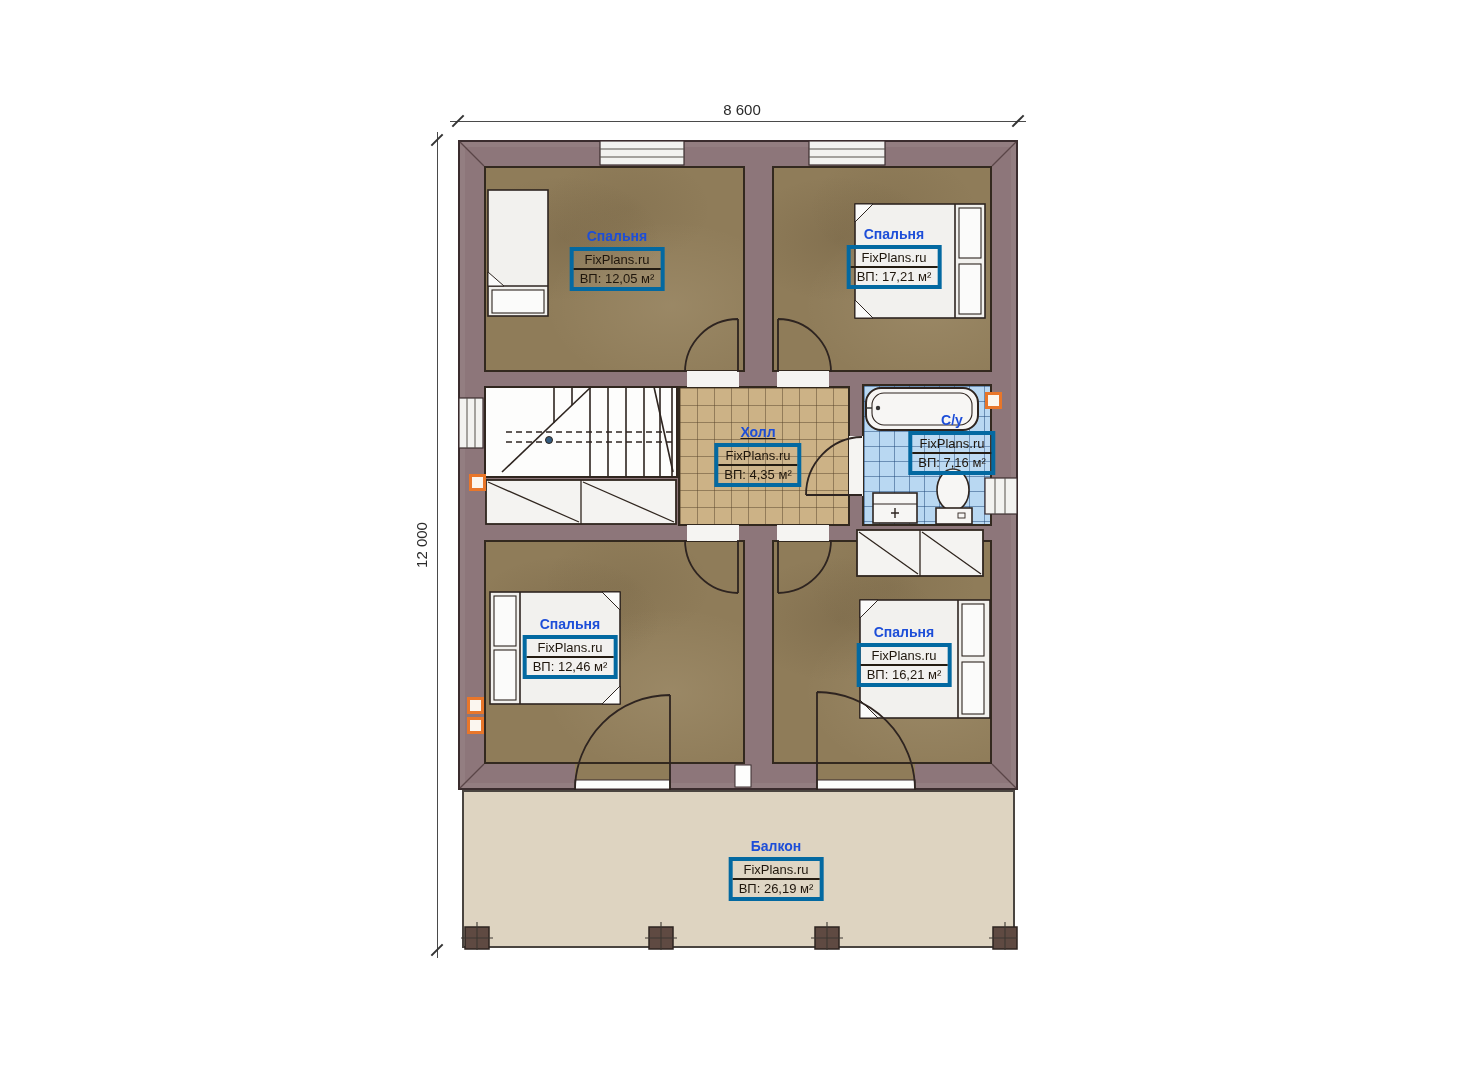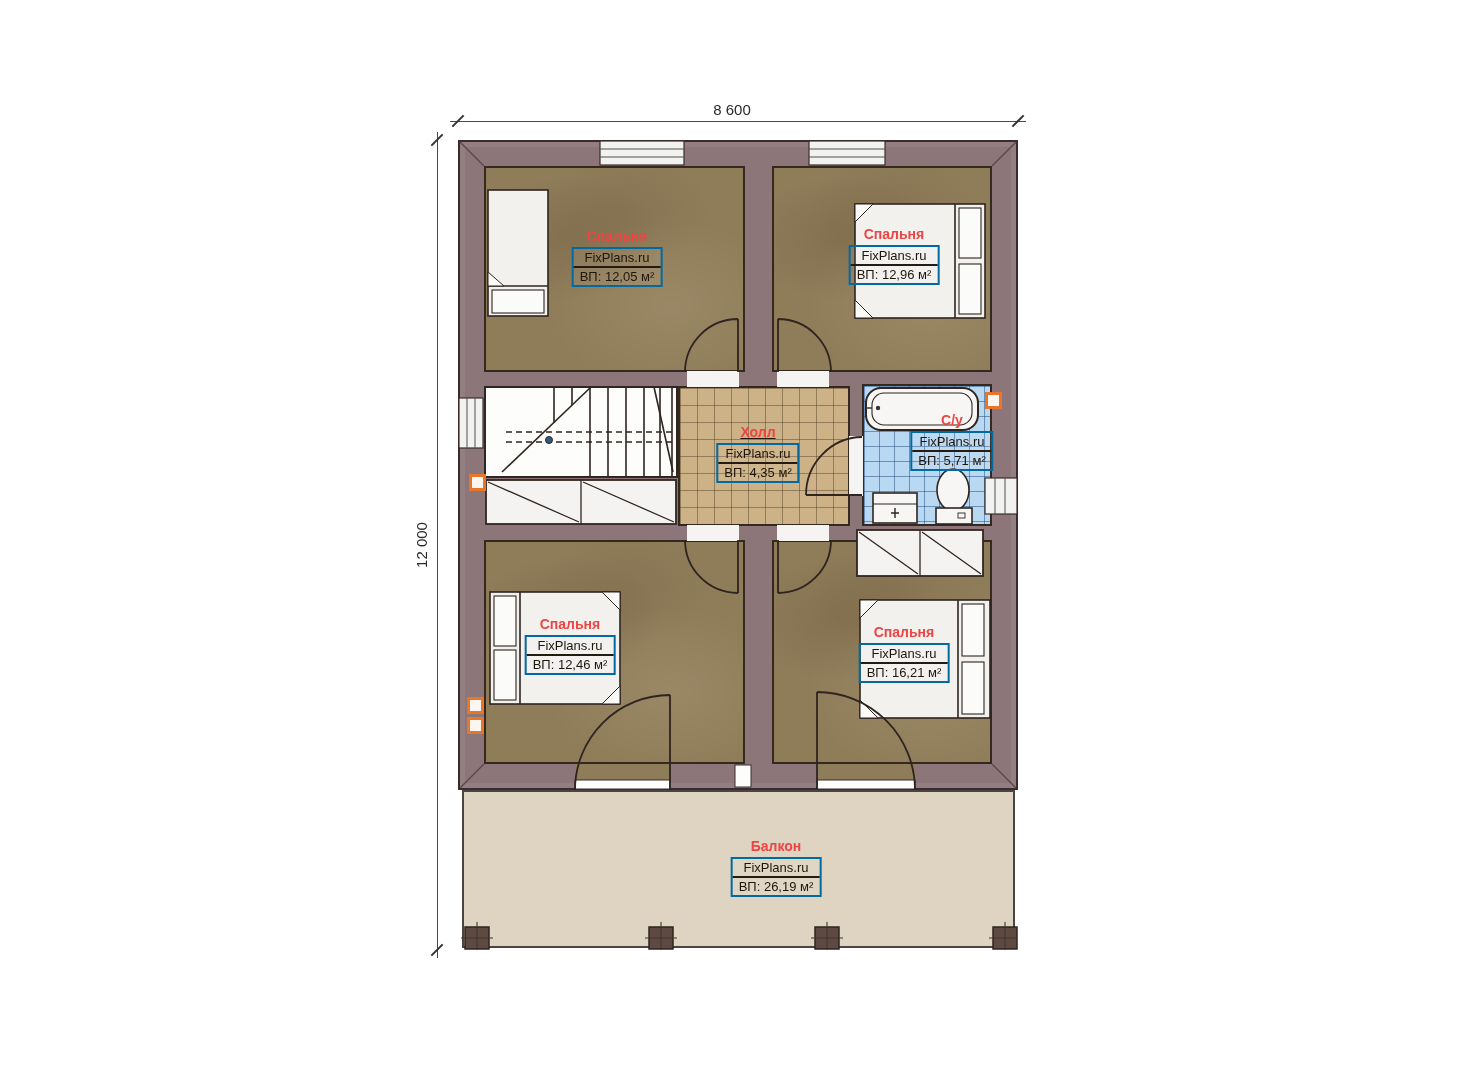--- a/index.html
+++ b/index.html
@@ -4,21 +4,21 @@
 <style>
   html,body{margin:0;padding:0;background:#ffffff;}
   body{width:1473px;height:1080px;position:relative;overflow:hidden;
        font-family:"Liberation Sans", sans-serif;color:#1f160c;}
   .canvas{position:absolute;inset:0;}
 
   
   .dim-line{position:absolute;background:#4a4a4a;}
   .dim-tick{position:absolute;width:16px;height:2px;background:#333;transform:rotate(-45deg);}
   .dim-label{position:absolute;font-size:15px;color:#2b2b2b;white-space:nowrap;}
-  .dim-label-top{left:452px;top:101px;width:560px;text-align:center;}
+  .dim-label-top{left:462px;top:101px;width:560px;text-align:center;}
   .dim-label-left{left:421px;top:545px;transform:translate(-50%,-50%) rotate(-90deg);}
 
   
   .plan{position:absolute;left:458px;top:140px;width:560px;height:810px;}
   .building{position:absolute;left:0;top:0;width:560px;height:650px;
             background:#8d767a;border:2px solid #3a2c2e;box-sizing:border-box;
             box-shadow:inset 0 0 0 5px rgba(255,255,255,0.06);}
   .floor{position:absolute;box-sizing:border-box;border:2px solid #33291f;}
   .floor-bedroom{background-color:#8f7c59;
      background-image:
@@ -38,22 +38,22 @@
   .stairwell{position:absolute;left:26px;top:246px;width:194px;height:92px;
              background:#fdfdfc;border:2px solid #30261f;box-sizing:border-box;}
   .wallpiece{position:absolute;background:#8d767a;}
   .balcony{position:absolute;left:4px;top:650px;width:553px;height:158px;
            background:#ded4c1;border:2px solid #4a4540;box-sizing:border-box;}
 
   .svg-overlay{position:absolute;left:0;top:0;width:560px;height:810px;pointer-events:none;}
 
   
   .room-label{position:absolute;transform:translateX(-50%);text-align:center;z-index:5;}
-  .room-title{font-size:14px;font-weight:bold;color:#ef4444;margin-bottom:3px;white-space:nowrap;}
-  .room-box{display:inline-block;border:2px solid #0369a1;background:rgba(255,255,255,0.06);}
+  .room-title{font-size:14px;font-weight:bold;color:#1d4ed8;margin-bottom:3px;white-space:nowrap;}
+  .room-box{display:inline-block;border:4px solid #0369a1;background:rgba(255,255,255,0.06);}
   .room-box .row{padding:1px 6px;font-size:13px;white-space:nowrap;}
   .room-box .row + .row{border-top:2px solid #241c12;}
 
   .lbl-tl{left:159px;top:88px;}
   .lbl-tr{left:436px;top:86px;}
   .lbl-hall{left:300px;top:284px;text-decoration:underline;}
   .lbl-bath{left:494px;top:272px;}
   .lbl-bl{left:112px;top:476px;}
   .lbl-br{left:446px;top:484px;}
   .lbl-balcony{left:312px;top:698px;margin-left:6px;}
@@ -229,37 +229,37 @@
       <div class="room-box">
         <div class="row">FixPlans.ru</div>
         <div class="row">ВП: 12,05 м²</div>
       </div>
     </div>
 
     <div class="room-label lbl-tr">
       <div class="room-title">Спальня</div>
       <div class="room-box">
         <div class="row">FixPlans.ru</div>
-        <div class="row">ВП: 12,96 м²</div>
+        <div class="row">ВП: 17,21 м²</div>
       </div>
     </div>
 
     <div class="room-label lbl-hall">
       <div class="room-title">Холл</div>
       <div class="room-box">
         <div class="row">FixPlans.ru</div>
         <div class="row">ВП: 4,35 м²</div>
       </div>
     </div>
 
     <div class="room-label lbl-bath">
       <div class="room-title">С/у</div>
       <div class="room-box">
         <div class="row">FixPlans.ru</div>
-        <div class="row">ВП: 5,71 м²</div>
+        <div class="row">ВП: 7,16 м²</div>
       </div>
     </div>
 
     <div class="room-label lbl-bl">
       <div class="room-title">Спальня</div>
       <div class="room-box">
         <div class="row">FixPlans.ru</div>
         <div class="row">ВП: 12,46 м²</div>
       </div>
     </div>

